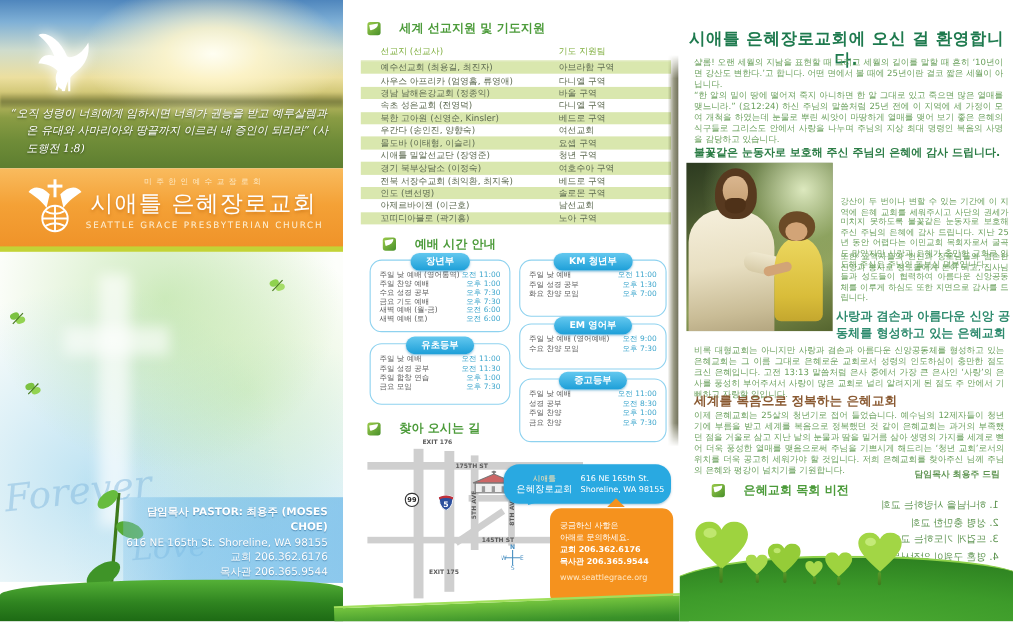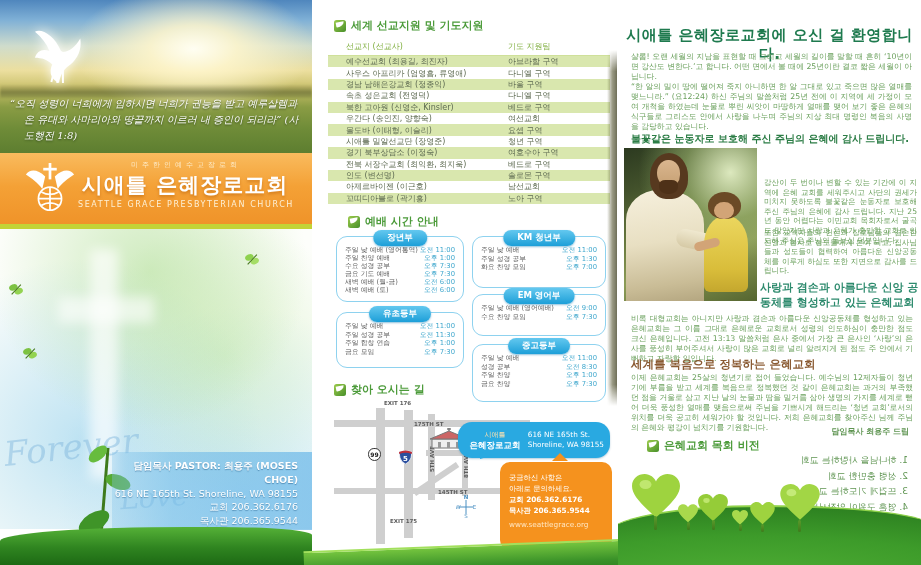--- a/index.html
+++ b/index.html
@@ -18,21 +18,21 @@
   .verse{position:absolute;left:10px;top:96px;right:6px;color:#fff;
     font-family:"DejaVu Serif","Liberation Serif",serif;font-style:italic;
     font-size:10px;line-height:16px;text-shadow:0 1px 2px rgba(30,50,15,.8);}
   .verse .v2{padding-left:14px;}
   .banner{position:absolute;left:0;top:153px;width:100%;height:74px;
     background:linear-gradient(180deg,#f9bb5e 0%,#f4a136 45%,#ef9228 100%);}
   .banner .logo{position:absolute;left:24px;top:8px;width:52px;height:56px;}
   .denom{position:absolute;left:60px;right:0;top:7px;text-align:center;color:#fde9c4;
     font-size:7px;letter-spacing:4px;}
   .name-ko{position:absolute;left:62px;right:4px;top:18px;text-align:center;color:#fff;
-    font-size:21px;font-weight:bold;letter-spacing:1px;text-shadow:0 2px 3px rgba(170,85,0,.45);}
+    font-size:21px;font-weight:normal;letter-spacing:1px;text-shadow:0 2px 3px rgba(170,85,0,.45);}
   .name-en{position:absolute;left:62px;right:2px;top:47px;text-align:center;color:#fdf0d6;
     font-size:8px;letter-spacing:1.6px;}
   .banner-strip{position:absolute;left:0;top:224px;width:100%;height:5px;background:#c3d336;}
   .watercolor{position:absolute;left:0;top:229px;width:100%;height:300px;
     background:
       radial-gradient(circle at 48% 14%,rgba(168,219,140,.55),rgba(168,219,140,0) 52%),
       radial-gradient(circle at 72% 42%,rgba(186,228,158,.45),rgba(186,228,158,0) 48%),
       radial-gradient(circle at 26% 70%,rgba(140,205,236,.55),rgba(140,205,236,0) 58%),
       radial-gradient(circle at 78% 88%,rgba(150,212,240,.5),rgba(150,212,240,0) 52%),#fdfefb;}
   .cross-wm{position:absolute;left:90px;top:20px;width:28px;height:230px;background:rgba(255,255,255,.65);filter:blur(6px);}
@@ -47,21 +47,21 @@
     color:#fff;text-align:right;padding:7px 14px 0 0;font-size:9.5px;line-height:13.8px;
     text-shadow:0 1px 1px rgba(50,110,155,.65);}
   .info-band .b{font-weight:bold;}
   .plant{position:absolute;left:74px;top:438px;width:70px;height:112px;}
   .grass-left{position:absolute;left:0;bottom:0;width:100%;height:38px;
     background:linear-gradient(180deg,#55b137 0%,#2f8420 55%,#1d6a14 100%);
     border-top-left-radius:60% 14px;border-top-right-radius:30% 8px;}
 
   
   .panel-mid{position:absolute;left:312px;top:0;width:306px;height:565px;background:#fff;}
-  .sec-head{position:absolute;display:flex;align-items:center;gap:5px;
+  .sec-head{position:absolute;display:flex;align-items:center;gap:17px;
     color:#4c9b3a;font-weight:bold;font-size:11px;white-space:nowrap;}
   .sec-icon{width:12px;height:12px;border-radius:2.5px;background:linear-gradient(135deg,#9ccb4b,#478f2a);position:relative;flex:0 0 auto;}
   .sec-icon::after{content:"";position:absolute;left:2px;top:2px;width:8px;height:5px;background:#fff;border-radius:0 0 9px 1px/0 0 6px 1px;transform:rotate(-10deg);}
   .mtable{position:absolute;left:16px;top:40px;width:282px;font-size:8px;}
   .mhead{display:flex;color:#7fae3e;padding:1px 0 3px 18px;border-bottom:1px solid #cfe09a;}
   .mhead .mc1{width:162px;}.mhead .mc2{flex:1;}
   .mrow{display:flex;align-items:center;height:11.4px;padding-left:18px;color:#5e6b52;}
   .mrow:nth-child(odd){background:#d9e7ae;}
   .mrow .mc1{width:162px;}.mrow .mc2{flex:1;}
   .wbox{position:absolute;border:1.5px solid #8ed2ef;border-radius:11px;background:#fff;padding:9px 8px 3px;}
@@ -79,21 +79,21 @@
   .shield99{position:absolute;width:13px;height:13px;border:1.5px solid #333;border-radius:45% 45% 50% 50%;
     background:#fff;color:#222;font-size:6px;font-weight:bold;display:flex;align-items:center;justify-content:center;}
   .shieldI5{position:absolute;width:15px;height:16px;}
   .callout-blue{position:absolute;left:146px;top:422px;width:152px;height:36px;background:#29a9e1;
     border-radius:14px;display:flex;align-items:center;padding:3px 6px 3px 10px;gap:6px;
     box-shadow:0 1px 2px rgba(0,90,140,.3);}
   .callout-blue::after{content:"";position:absolute;left:18px;bottom:-9px;border:7px solid transparent;
     border-top-color:#29a9e1;border-left-width:4px;border-right-width:10px;transform:rotate(18deg);}
   .cb-name{width:62px;text-align:center;line-height:10px;}
   .cb-n1{color:#ffe2af;font-size:7px;}
-  .cb-n2{color:#fff;font-size:8.5px;font-weight:bold;white-space:nowrap;}
+  .cb-n2{color:#fff;font-size:8.5px;font-weight:normal;white-space:nowrap;}
   .cb-addr{color:#fff;font-size:7.3px;line-height:10px;white-space:nowrap;}
   .callout-orange{position:absolute;left:188px;top:462px;width:112px;height:88px;background:#f5921e;
     border-radius:10px;padding:10px 9px 0;color:#fff;font-size:7.3px;line-height:11px;}
   .callout-orange::before{content:"";position:absolute;top:-9px;left:52px;border:8px solid transparent;
     border-bottom-color:#f5921e;border-top-width:0;}
   .co-strong{font-weight:bold;}
   .co-web{color:#ffe6c2;margin-top:3px;}
   .grass-mid{position:absolute;left:-8px;right:-8px;bottom:-12px;height:32px;
     background:linear-gradient(180deg,#74c43e 0%,#3a9229 60%,#2c7e1e 100%);
     border-top:2px solid #a2e05c;transform:rotate(-2.2deg);}

